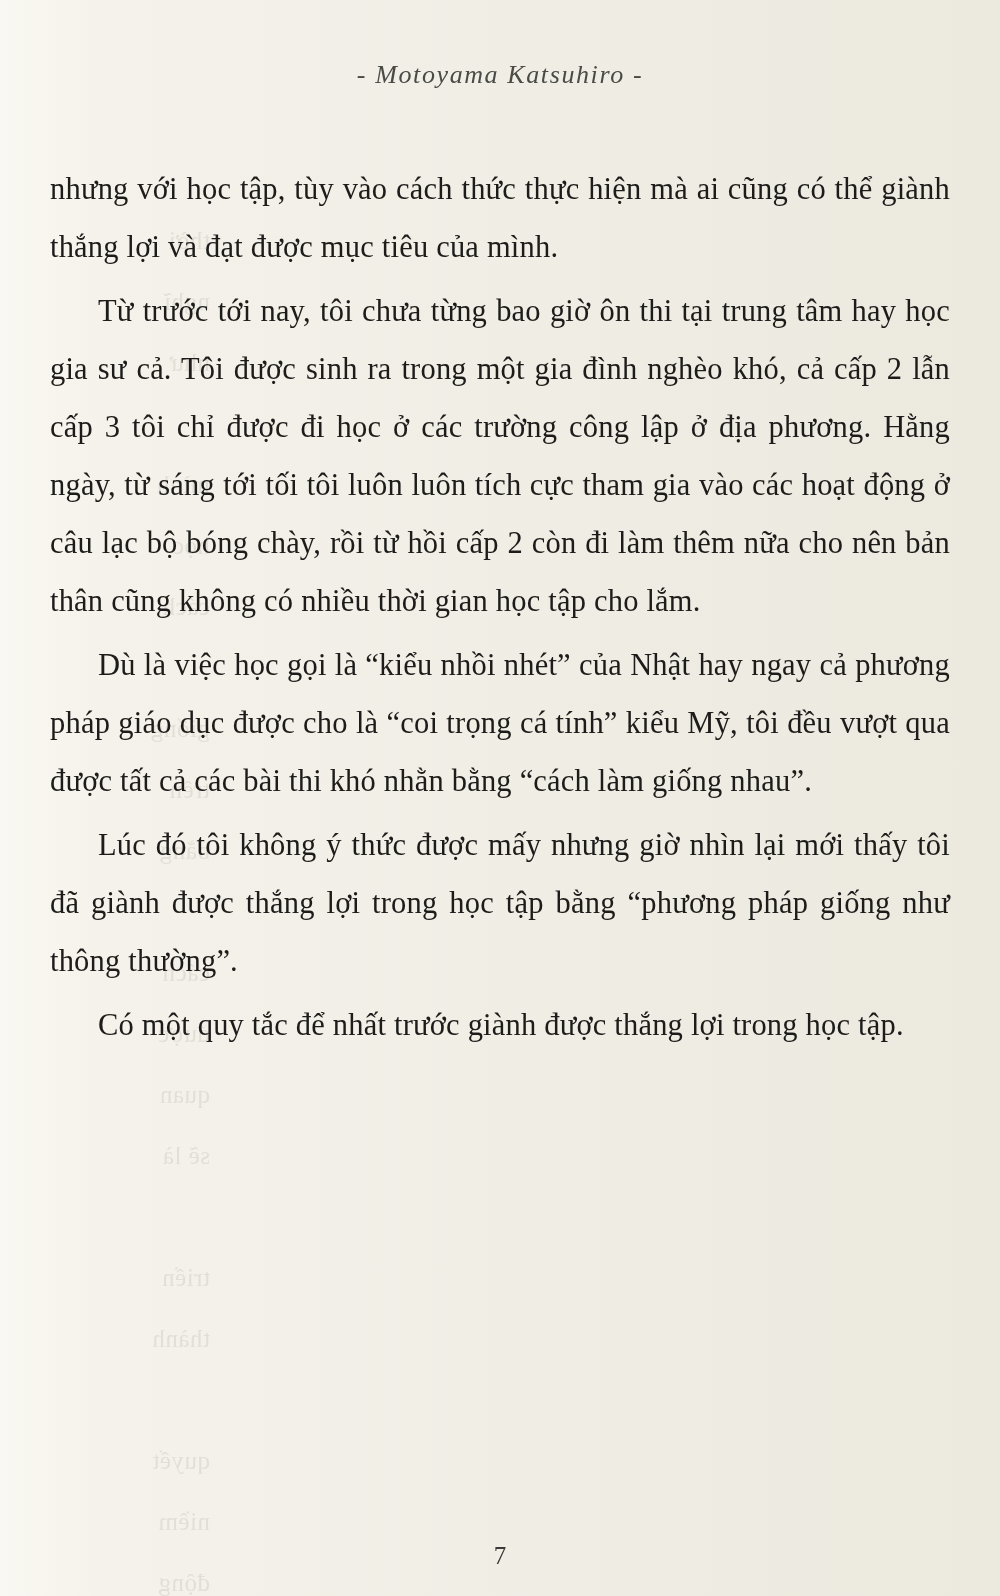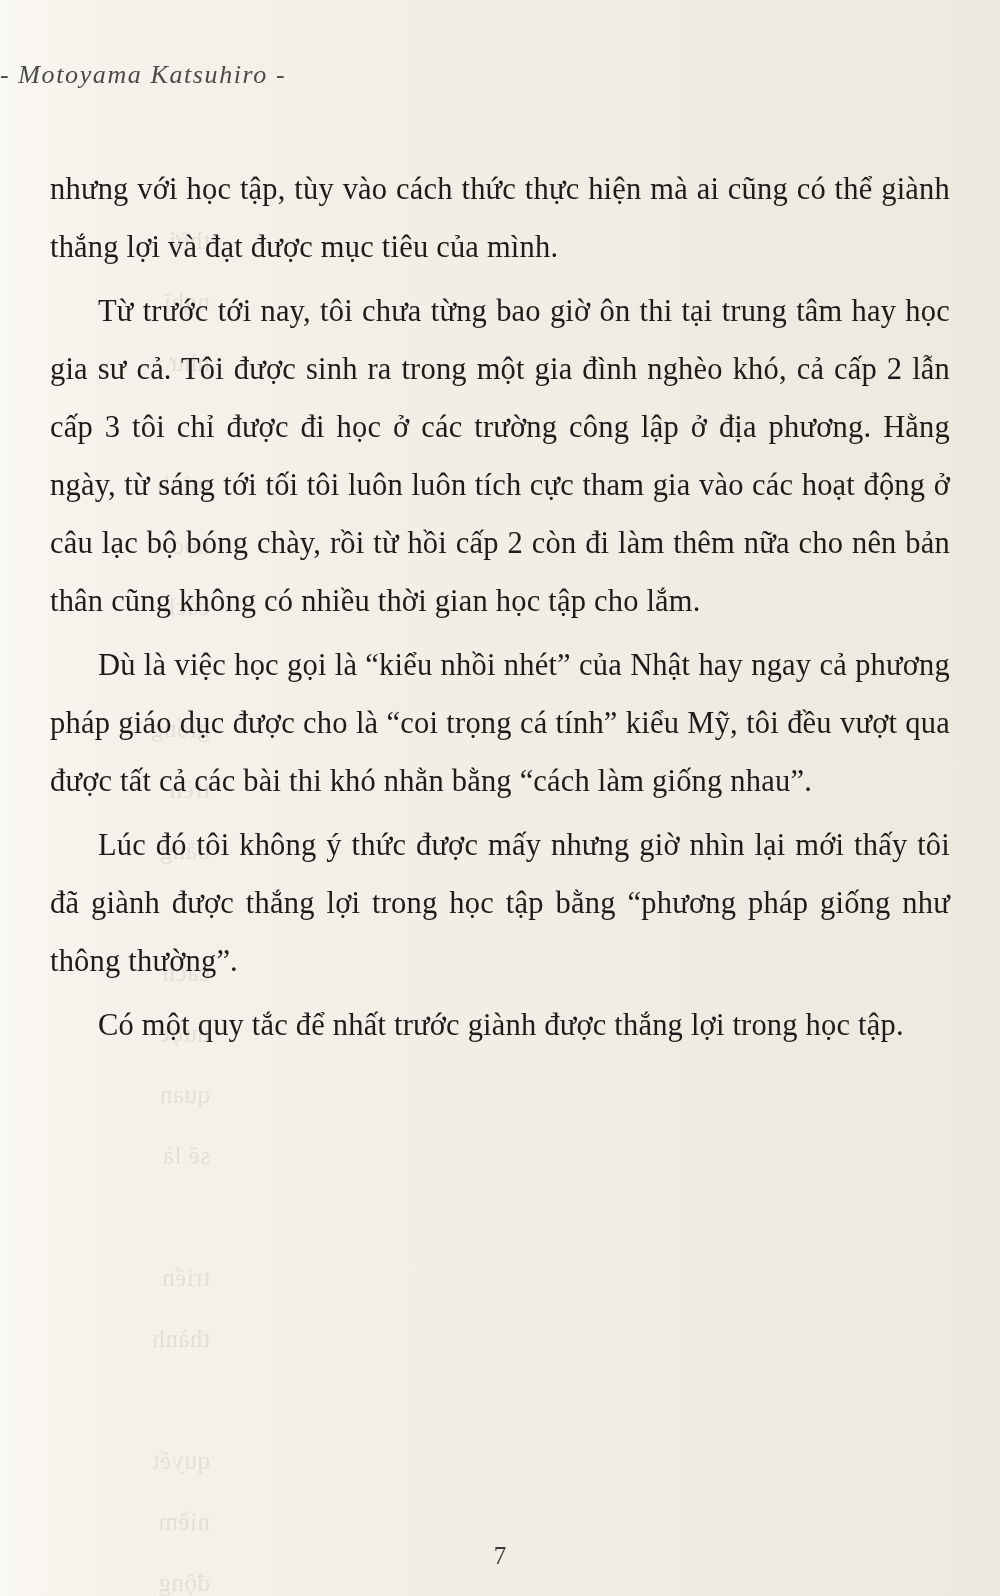--- a/index.html
+++ b/index.html
@@ -49,20 +49,21 @@
     top: 0;
     width: 1000px;
     height: 1596px;
   }
 
   .running-head {
     position: absolute;
     top: 60px;
     left: 0;
     width: 1000px;
+    text-align: center;
     font-family: "Liberation Serif", serif;
     font-style: italic;
     font-size: 26px;
     letter-spacing: 1.6px;
     color: #4a4a46;
   }
 
   .textblock {
     position: absolute;
     left: 50px;

